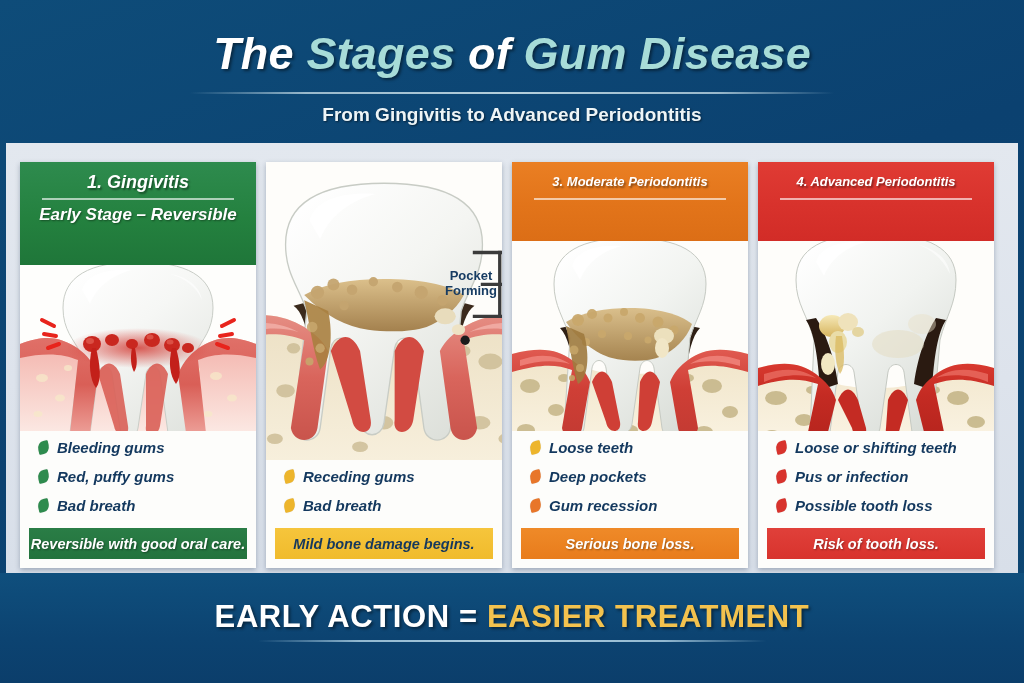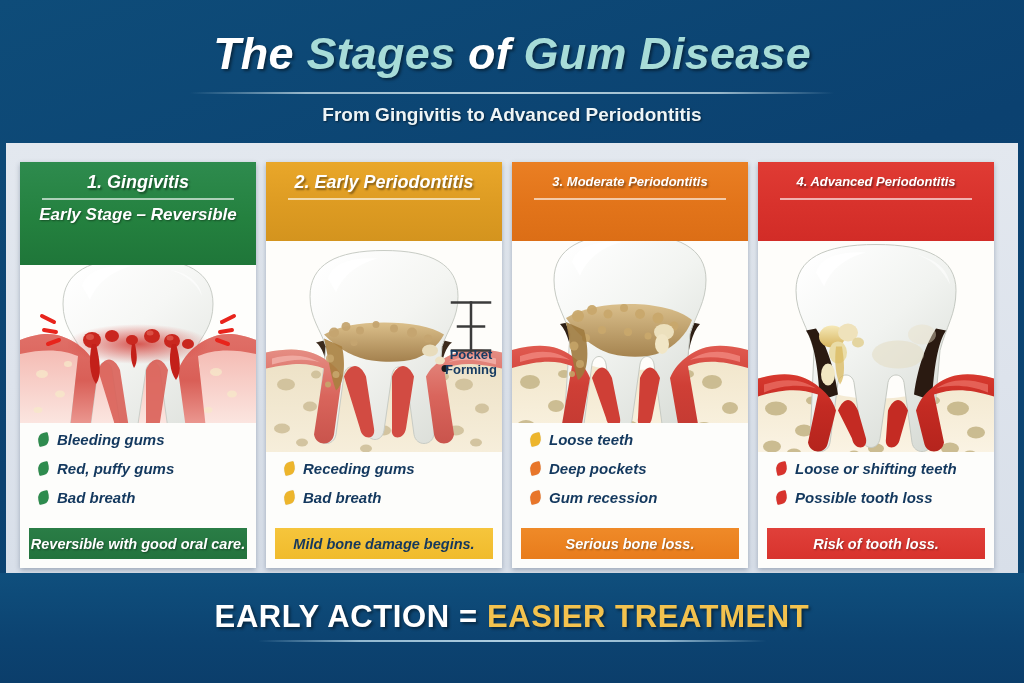--- a/index.html
+++ b/index.html
@@ -94,21 +94,21 @@
     white-space:nowrap;
   }
   .leaf{
     flex:0 0 auto;width:11px;height:13px;
     border-radius:60% 10% 60% 10%;
     transform:rotate(-12deg);
     box-shadow:0 0 1px rgba(0,0,0,.15);
   }
   
   .card-foot{
-    flex:0 0 auto;height:31px;margin:8px 9px 9px;
+    flex:0 0 auto;height:31px;margin:0 9px 9px;
     display:flex;align-items:center;justify-content:center;
     font-size:14.5px;font-weight:bold;font-style:italic;
     white-space:nowrap;
   }
   .card-foot.f1{background:linear-gradient(180deg,#2a7d46 0%,#23733d 100%);color:#fff;text-shadow:1px 1px 2px rgba(0,0,0,.4);}
   .card-foot.f2{background:linear-gradient(180deg,#f6c53c 0%,#f0bb2c 100%);color:#15385d;}
   .card-foot.f3{background:linear-gradient(180deg,#ef8a28 0%,#e87c1c 100%);color:#fff;text-shadow:1px 1px 2px rgba(0,0,0,.35);}
   .card-foot.f4{background:linear-gradient(180deg,#e0403a 0%,#d8332d 100%);color:#fff;text-shadow:1px 1px 2px rgba(0,0,0,.35);}
   
   .pocket-note{
@@ -253,24 +253,20 @@
         <div class="bullet">
           <span class="leaf" style="background:#2e8b4e"></span>
           <span>Bad breath</span>
         </div>
       </div>
 
       <div class="card-foot f1">Reversible with good oral care.</div>
     </div>
 
     <div class="card">
-      <div class="card-head g2">
-        <div class="card-title">2. Early Periodontitis</div>
-        <div class="head-rule"></div>
-      </div>
 
       <div class="illo">
         <svg viewBox="0 0 236 224" preserveAspectRatio="xMidYMid slice">
           <defs>
             <linearGradient id="g2bone" x1="0" y1="0" x2="0" y2="1">
               <stop offset="0%" stop-color="#ece0c4"></stop>
                 <stop offset="100%" stop-color="#f7efdc"></stop>
             </linearGradient>
             <linearGradient id="g2gum" x1="0" y1="0" x2="0" y2="1">
               <stop offset="0%" stop-color="#e58d83"></stop>
@@ -557,20 +553,24 @@
         </svg>
       </div>
 
       <div class="bullets">
         <div class="bullet">
           <span class="leaf" style="background:#d8332d"></span>
           <span>Loose or shifting teeth</span>
         </div>
         <div class="bullet">
           <span class="leaf" style="background:#d8332d"></span>
+          <span>Pus or infection</span>
+        </div>
+        <div class="bullet">
+          <span class="leaf" style="background:#d8332d"></span>
           <span>Possible tooth loss</span>
         </div>
       </div>
 
       <div class="card-foot f4">Risk of tooth loss.</div>
     </div>
 
   </div>
 
   <div class="banner">

